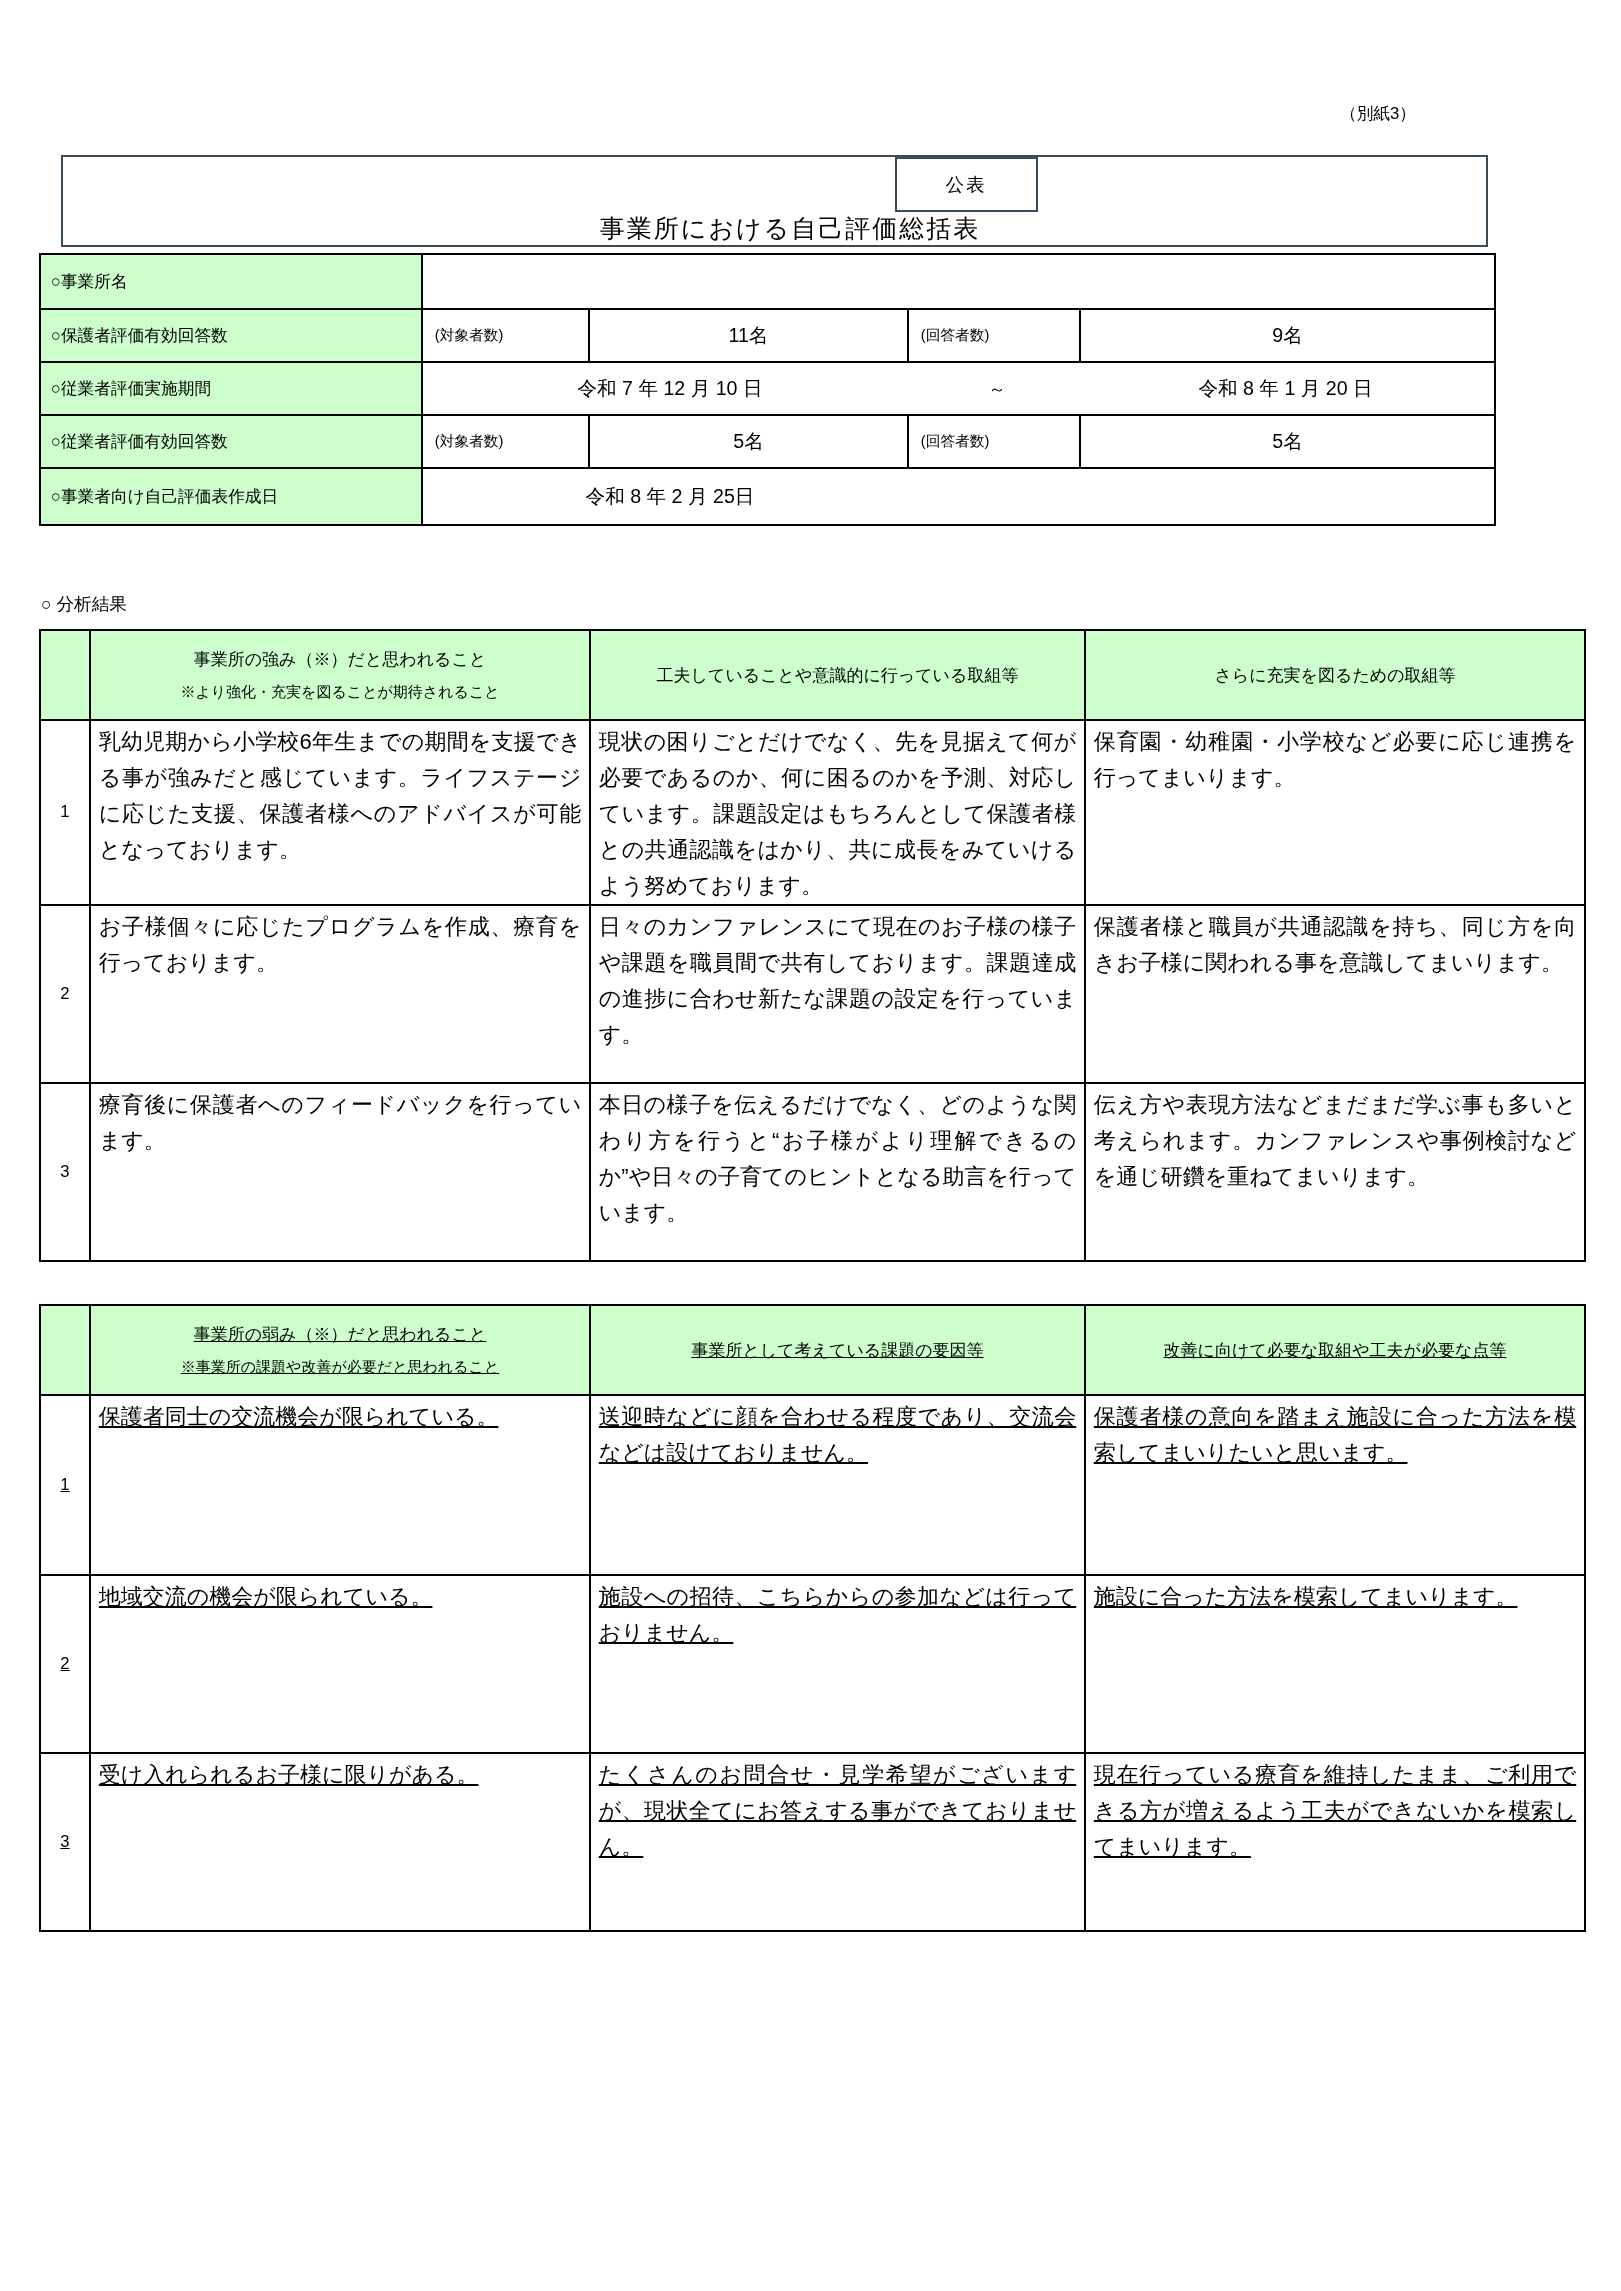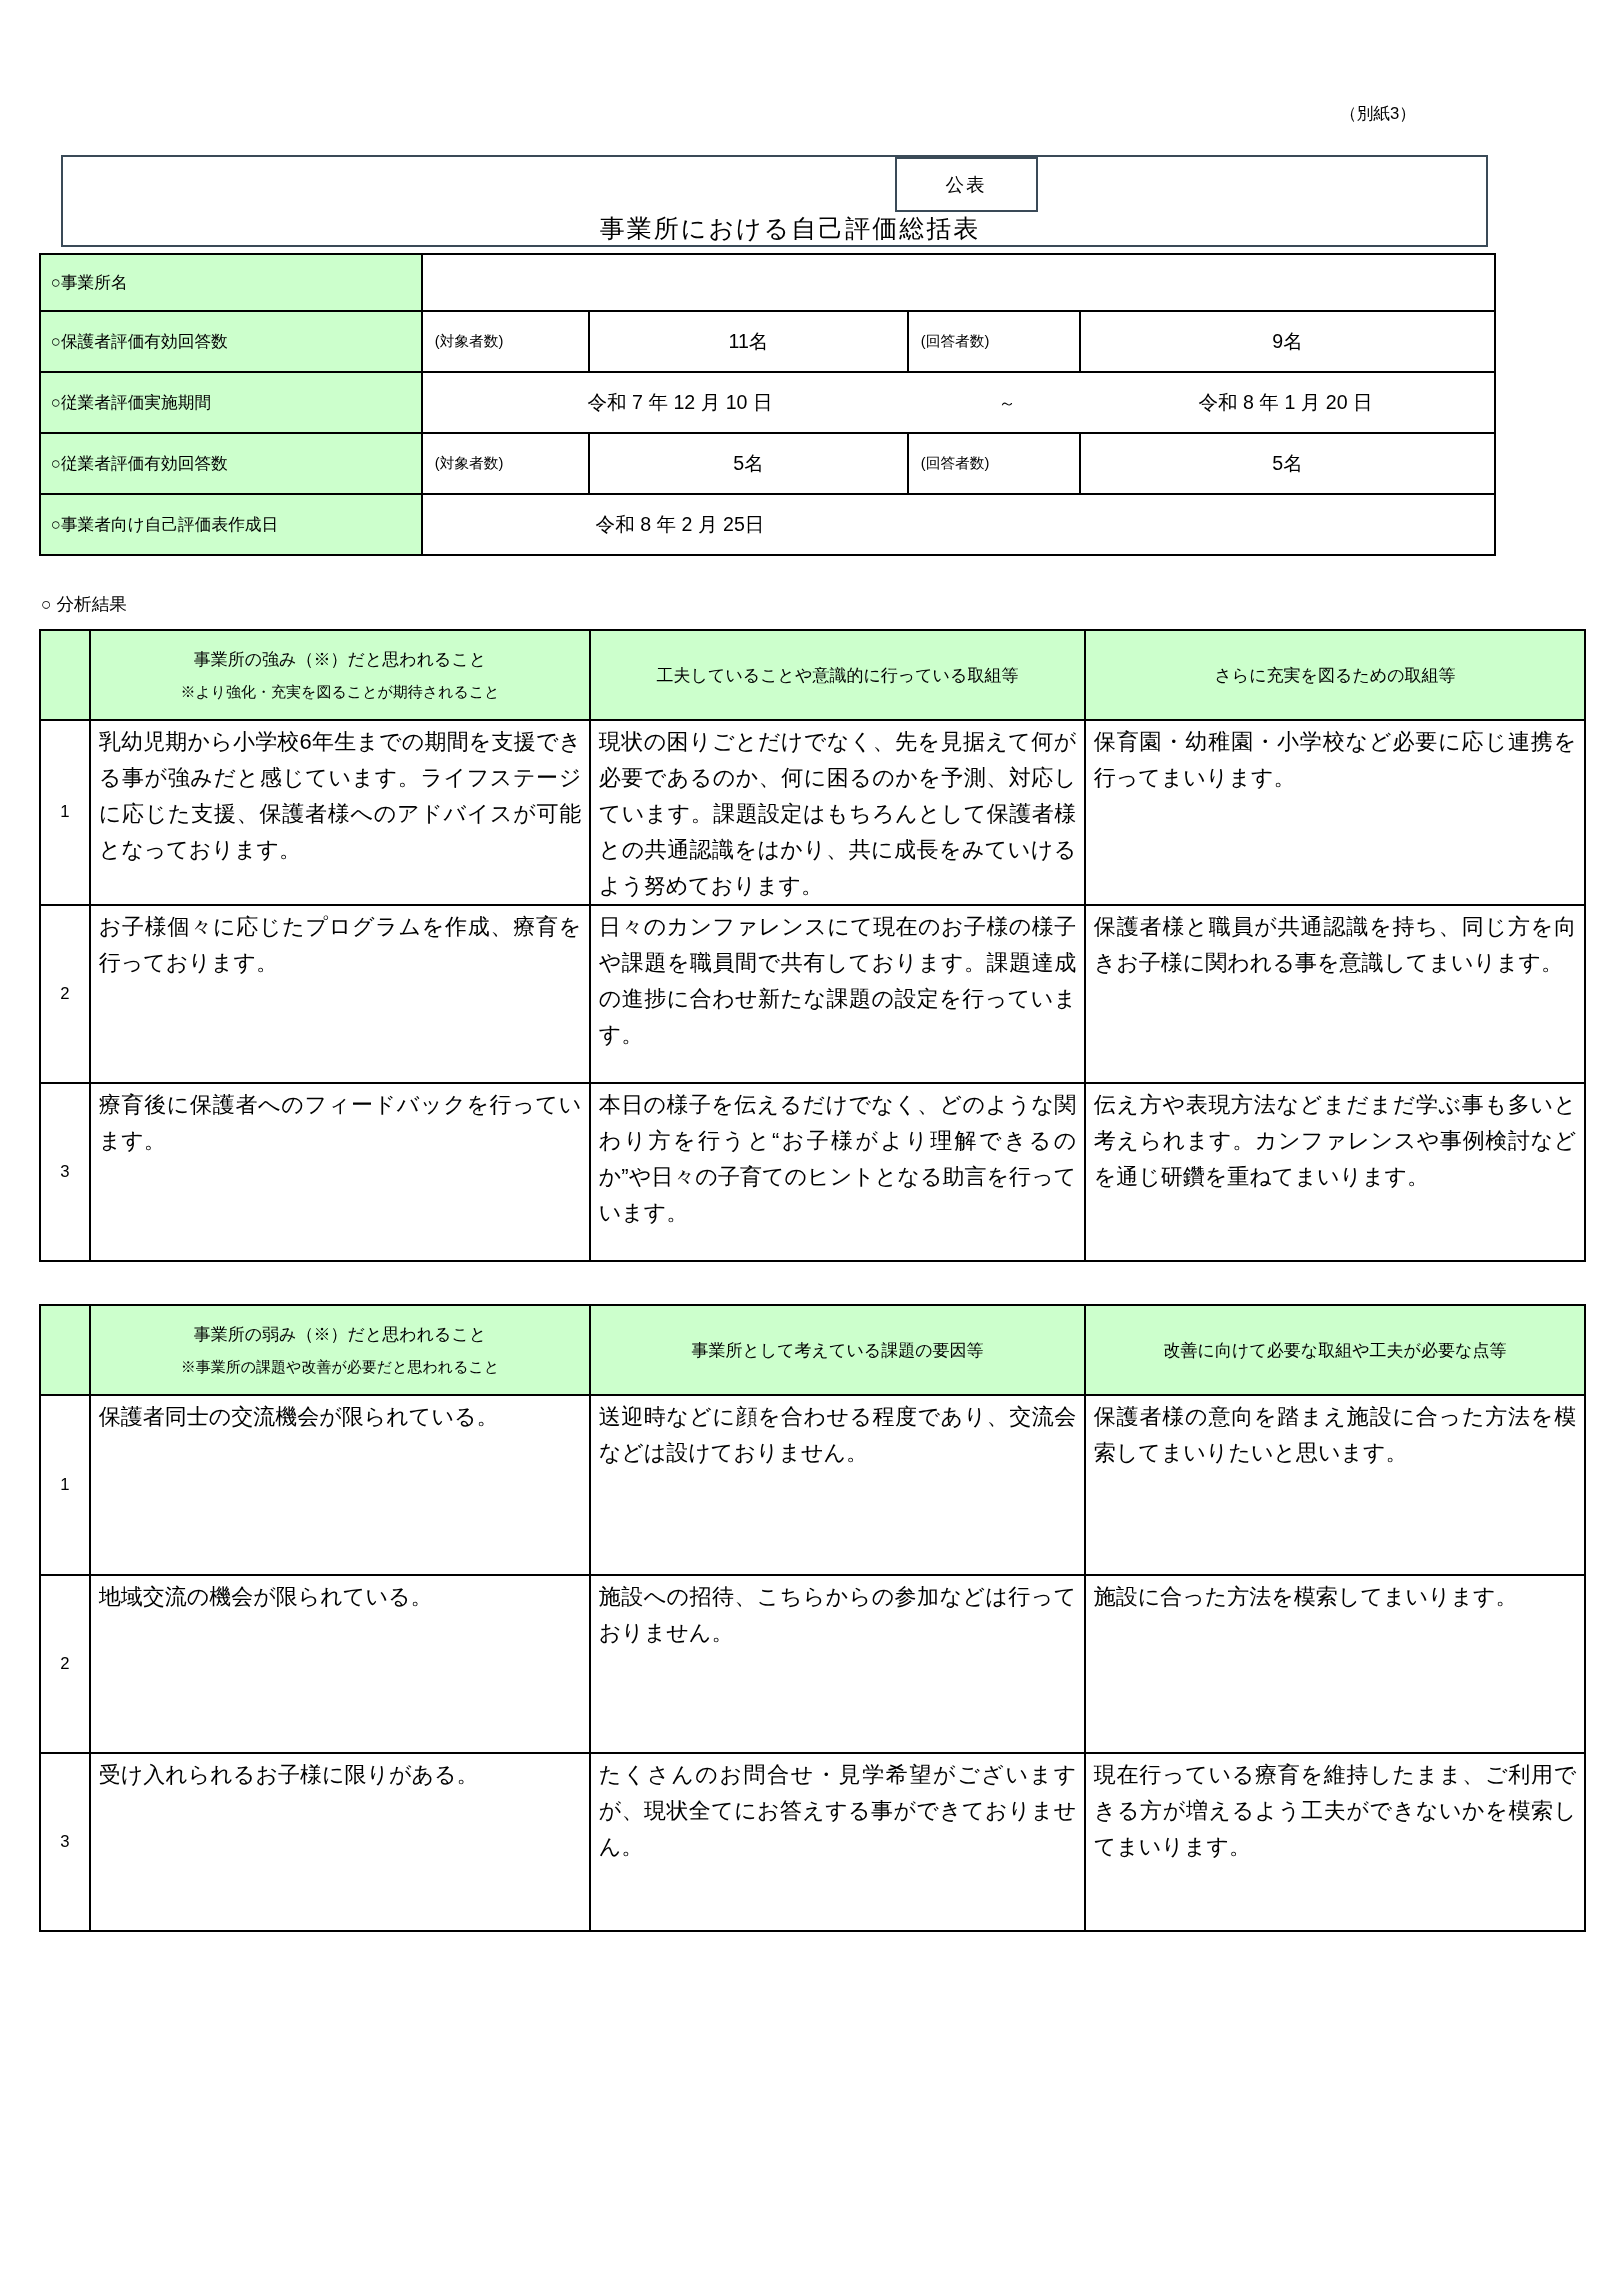--- a/index.html
+++ b/index.html
@@ -29,36 +29,36 @@
     border:2px solid #3a4a57;
     display:flex; align-items:center; justify-content:center;
     font-size:18.6px; letter-spacing:2px;
   }
   .doc-title { margin-left:31px; font-size:25px; letter-spacing:2px; }
 
   table { border-collapse:collapse; table-layout:fixed; }
 
   
   .info-table { position:absolute; top:253px; left:39px; width:1454px; }
-  .info-table td { border:2.9px solid #000; padding:16px; vertical-align:middle; overflow:hidden;margin-top:20px; }
+  .info-table td { border:2.9px solid #000; padding:6px; vertical-align:middle; overflow:hidden;margin-top:20px; }
   .info-table .lbl { background:#ccffcc; font-size:16.7px; padding-left:9.8px; text-align:left; }
   .info-table .sub { font-size:14.7px; padding-left:11.8px; text-align:left; }
   .info-table .cnt { font-size:19.6px; text-align:center; }
   .period-flex { display:flex; width:100%; align-items:center; }
   .seg-a { width:482px; text-align:center; font-size:19.6px; }
   .seg-b { width:172px; text-align:center; font-size:17.6px; }
   .seg-c { flex:1; text-align:center; font-size:19.6px; }
   .date-inner { width:482px; text-align:center; font-size:19.6px; }
 
   .analysis-label { position:absolute; top:592px; left:41px; font-size:17.6px; }
 
   
   .eval-table { position:absolute; left:39px; width:1545px; }
   #strengths-table { top:629px; }
-  #weaknesses-table { top:1304px; }
+  #weaknesses-table { top:1304px;text-decoration:underline; }
   .eval-table th, .eval-table td { border:solid #000; border-width:2.9px 2px; }
   .eval-table th {
     background:#ccffcc; font-weight:400; vertical-align:middle;
     text-align:center; font-size:17px; padding:0 5.9px;
   }
   .eval-table .head-row { height:90px; }
   .eval-table .head-num { background:#ccffcc; }
   .hdr-sub { font-size:15px; margin-top:11.8px; }
   .eval-table .num-cell {
     text-align:center; vertical-align:middle; font-size:16.7px; background:#fff;

